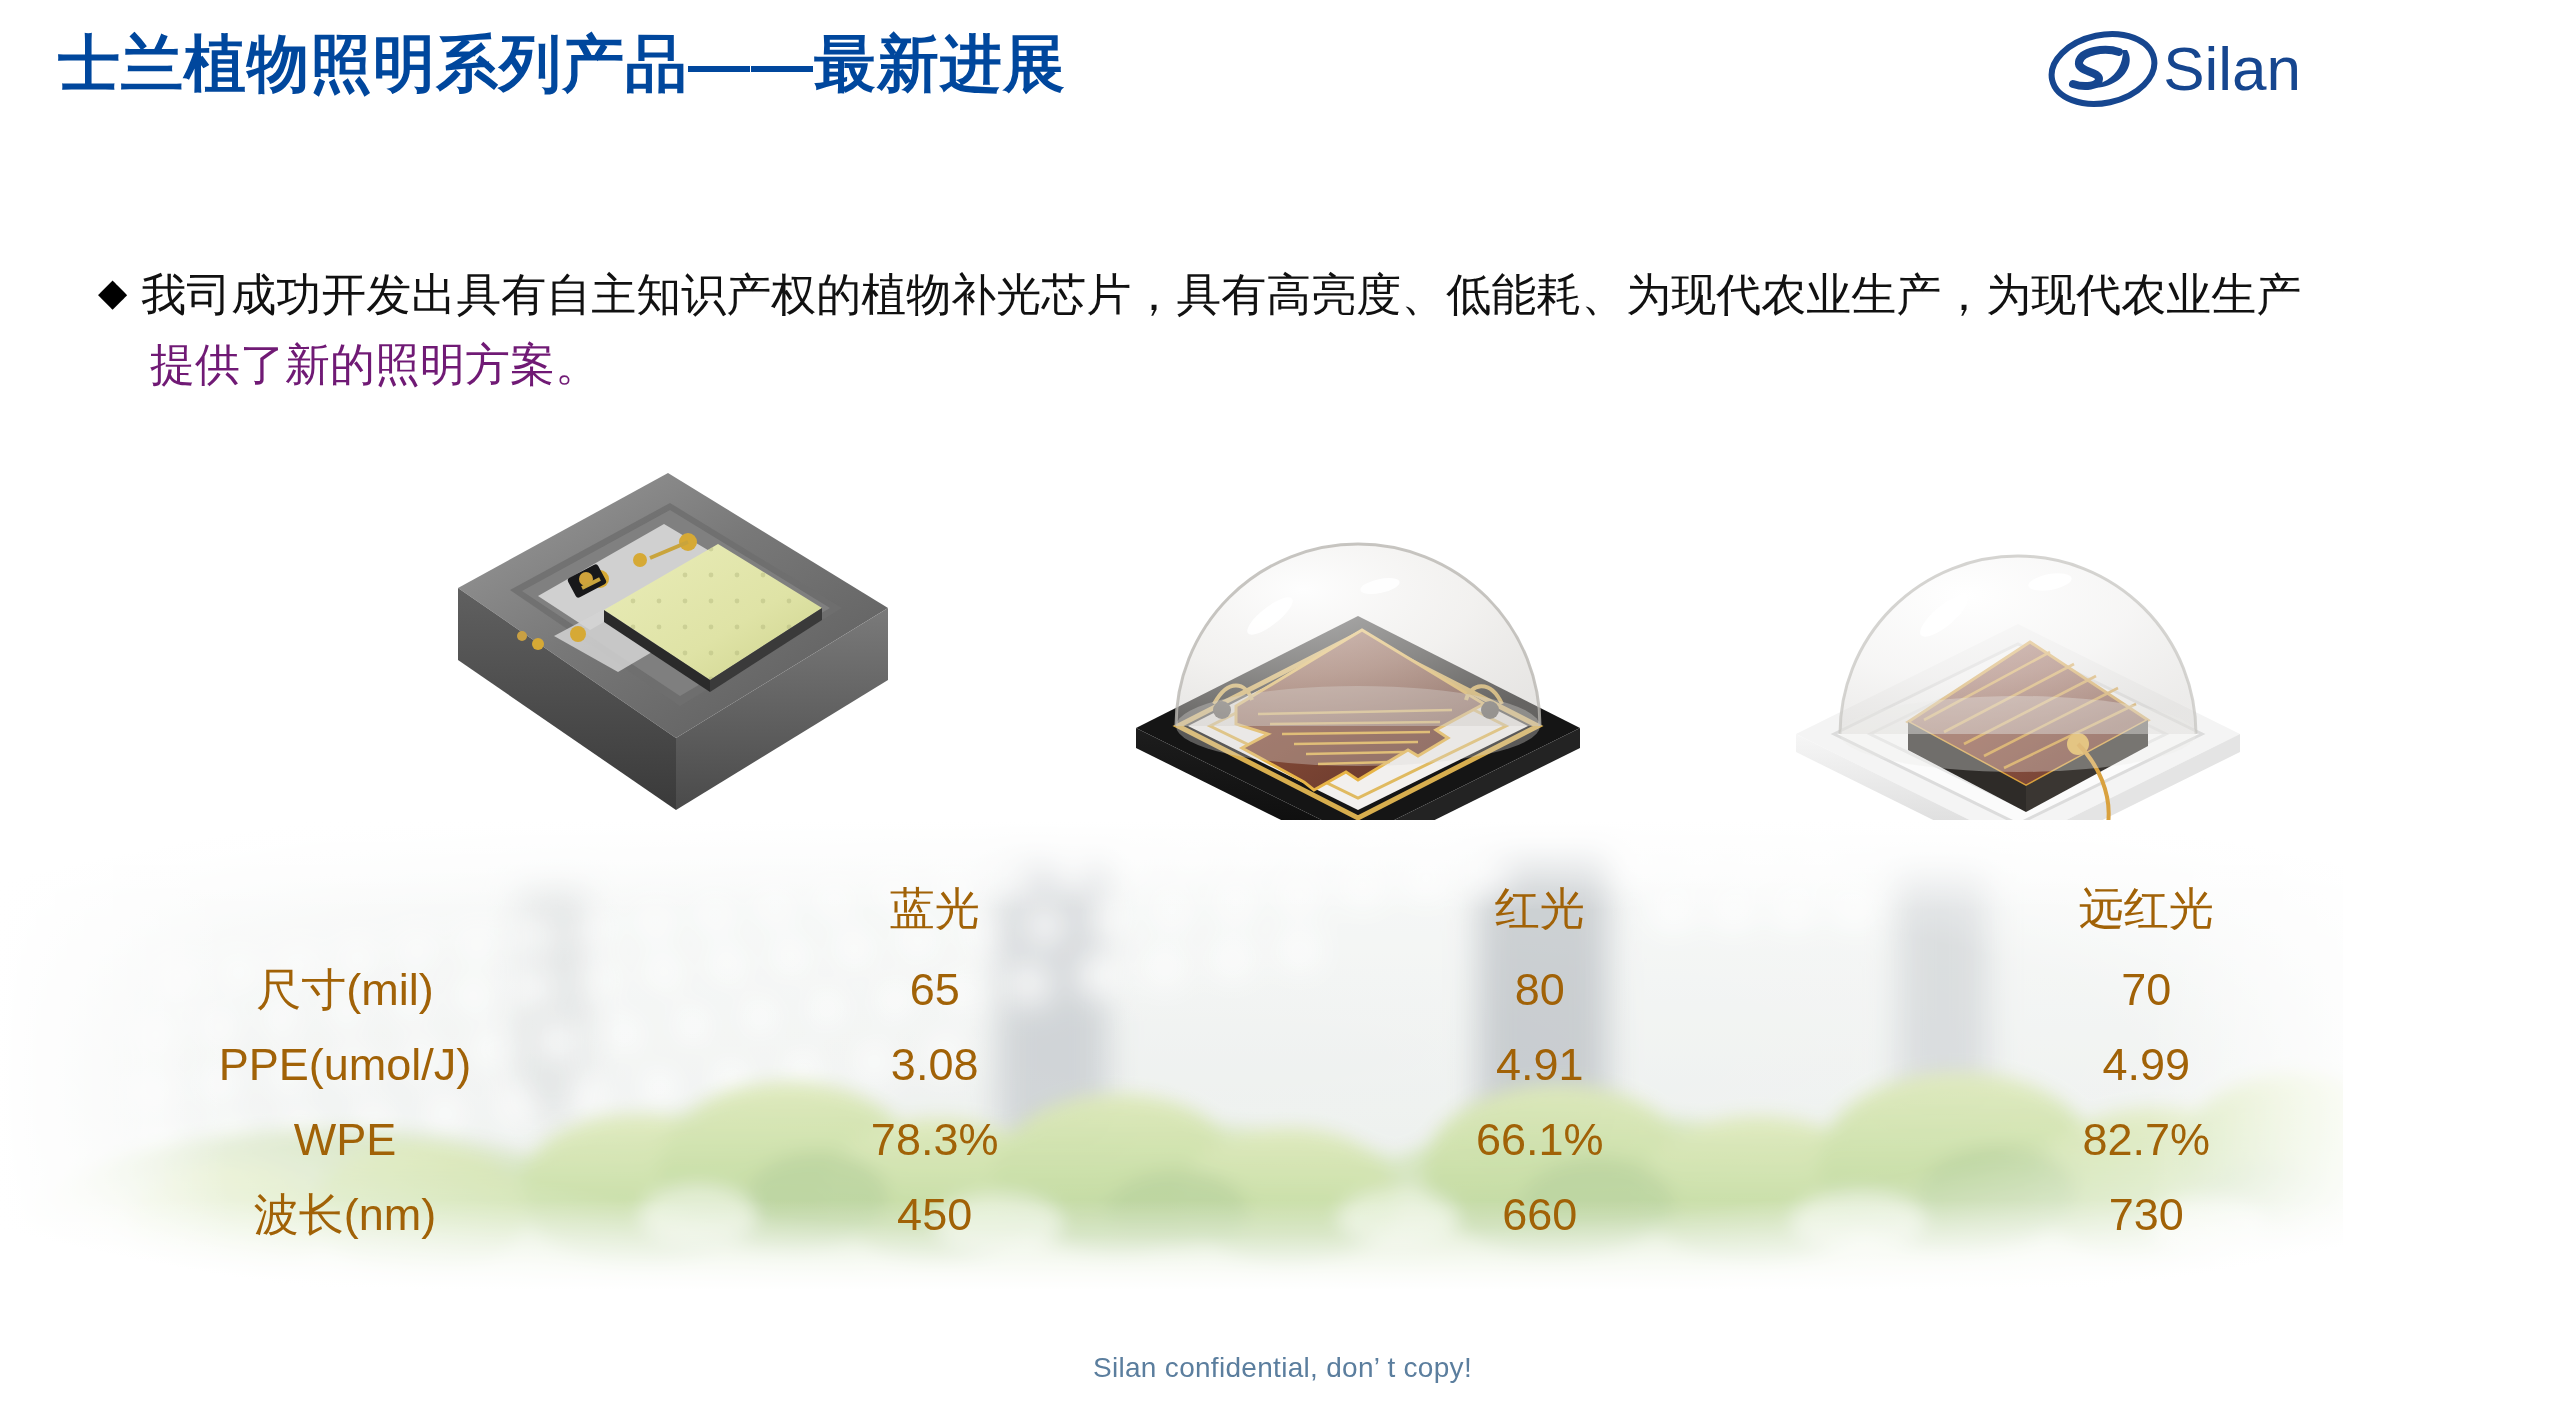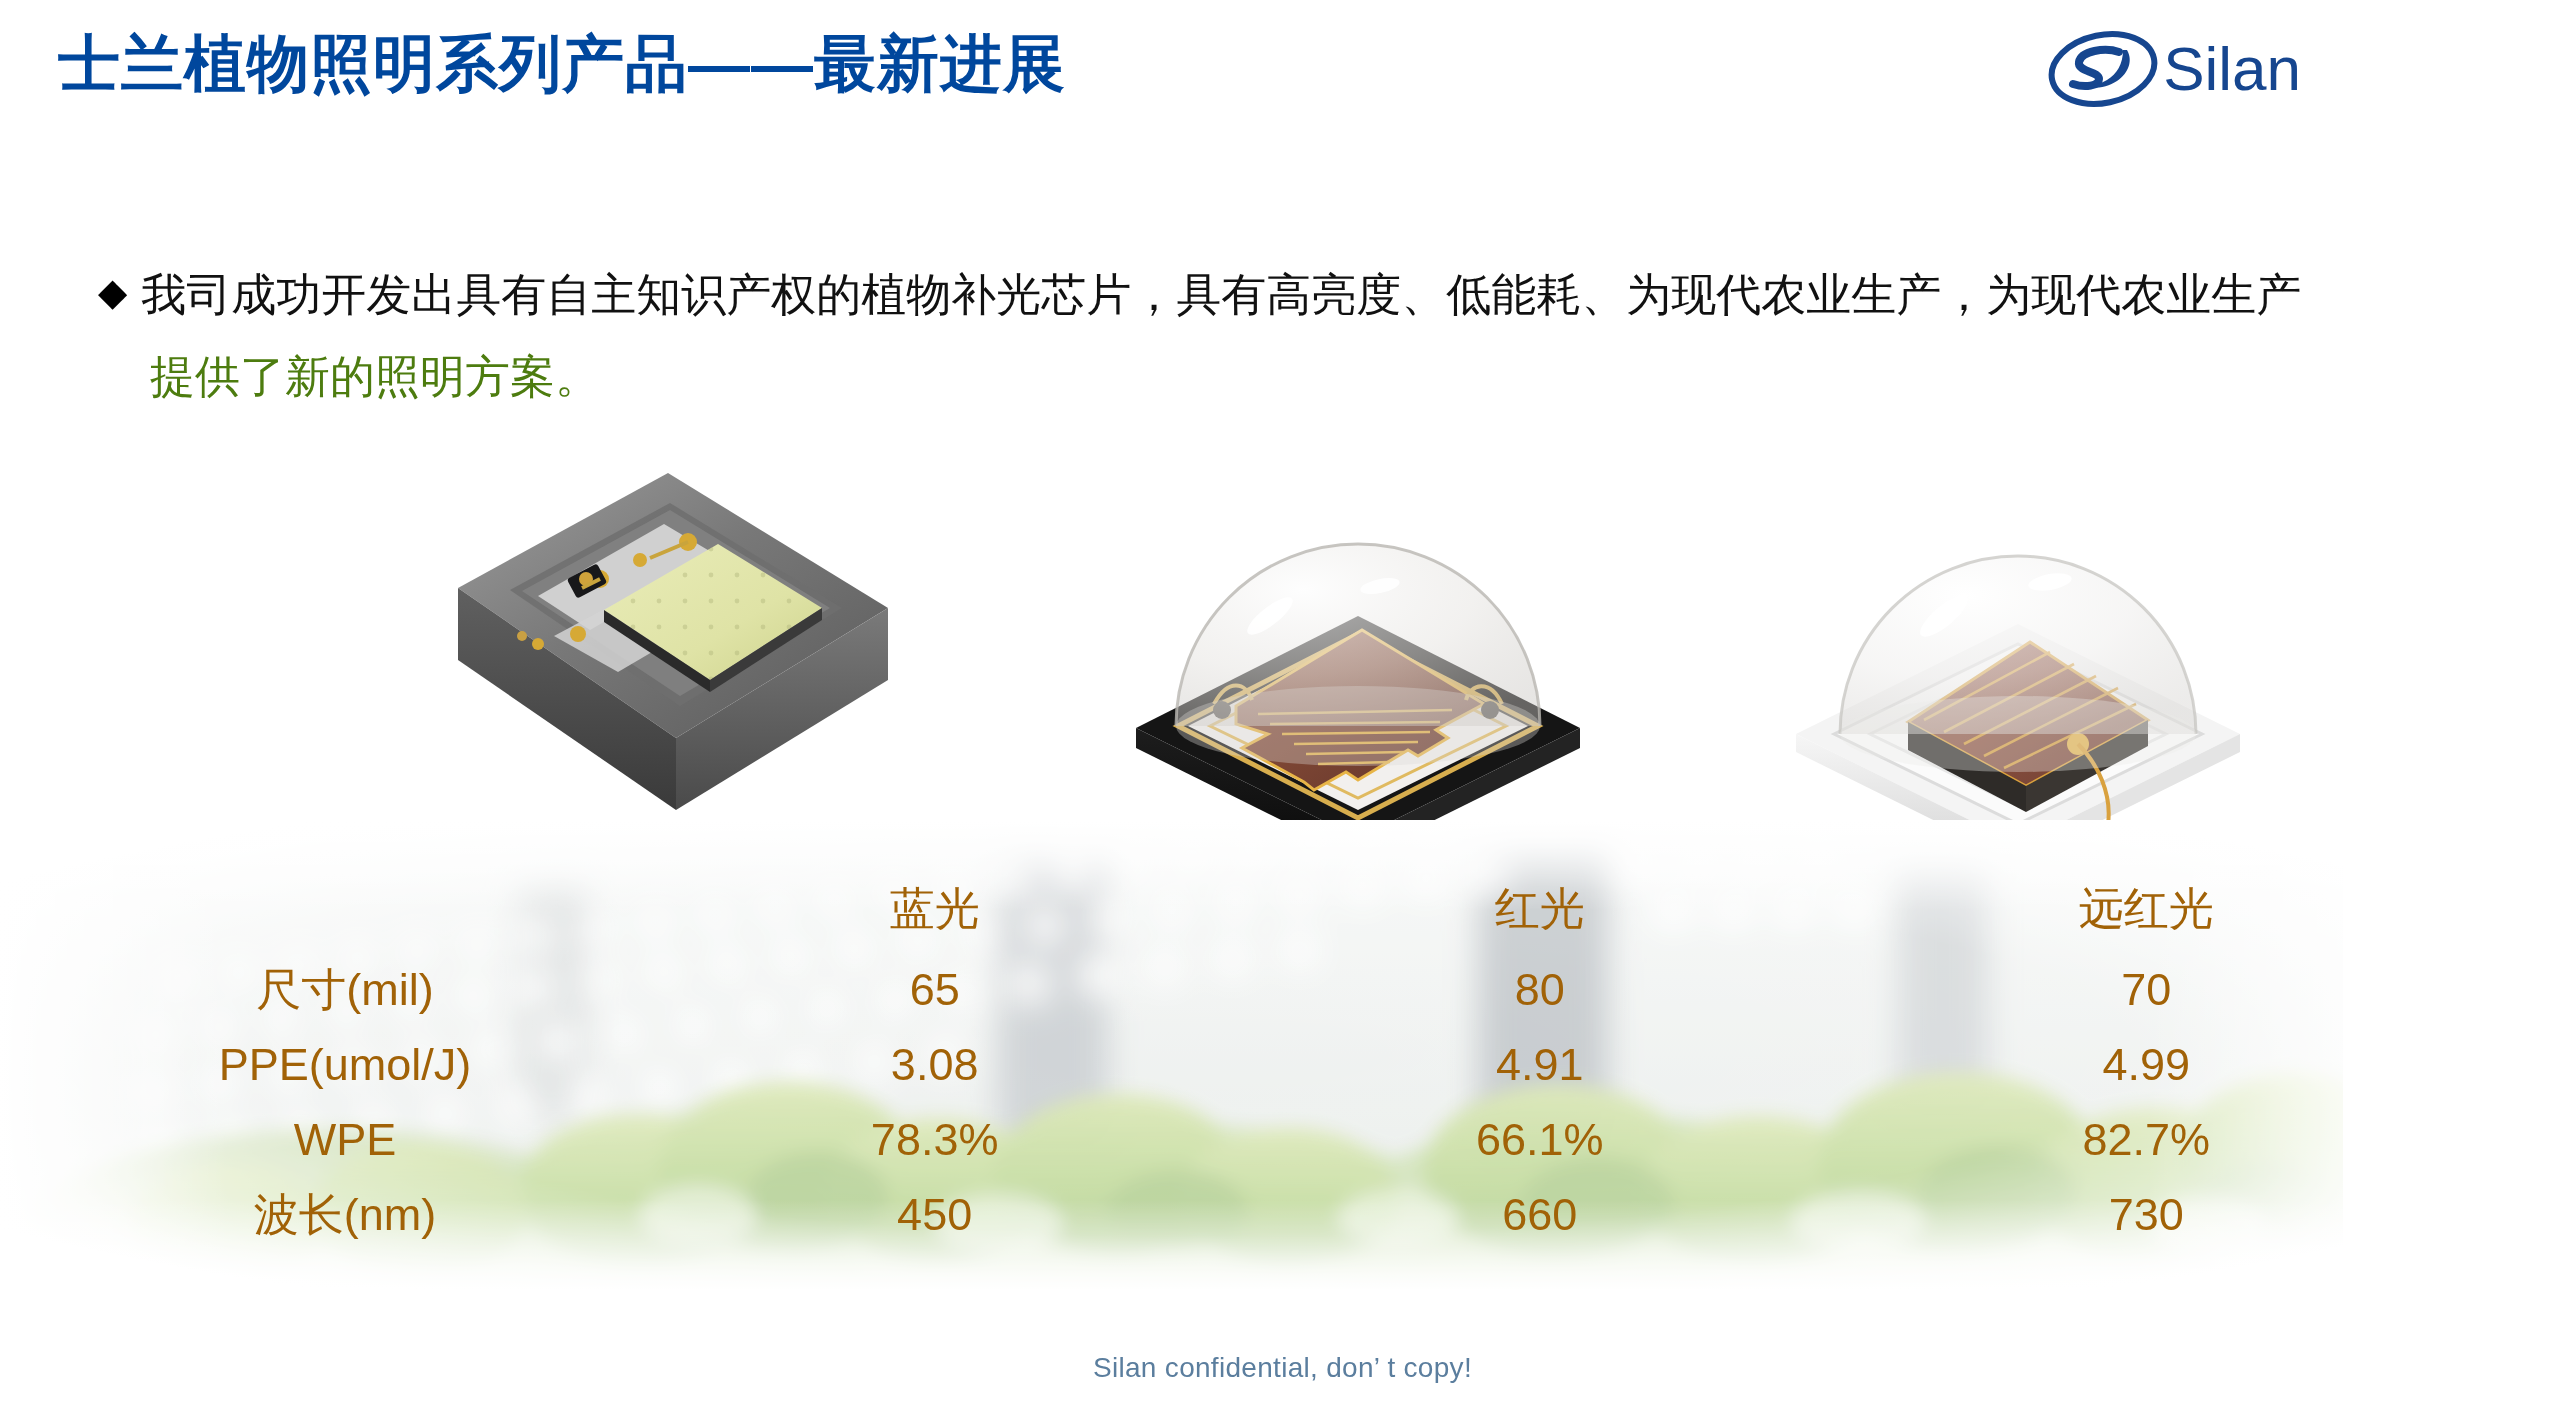--- a/index.html
+++ b/index.html
@@ -64,24 +64,24 @@
   .bullet-glyph {
     font-size: 38px;
     color: #000000;
     margin-right: 14px;
     line-height: 1.62;
     flex: 0 0 auto;
   }
   .bullet-text { flex: 1 1 auto; }
   .bullet-line2 {
     font-size: 45px;
-    color: #4d7c0f;
+    color: #701a75;
     line-height: 1.46;
     margin-left: 52px;
-    margin-top: 16px;
+    margin-top: 4px;
   }
 
   
   .product-strip {
     position: absolute;
     left: 0;
     top: 438px;
     width: 2549px;
     height: 420px;
   }

